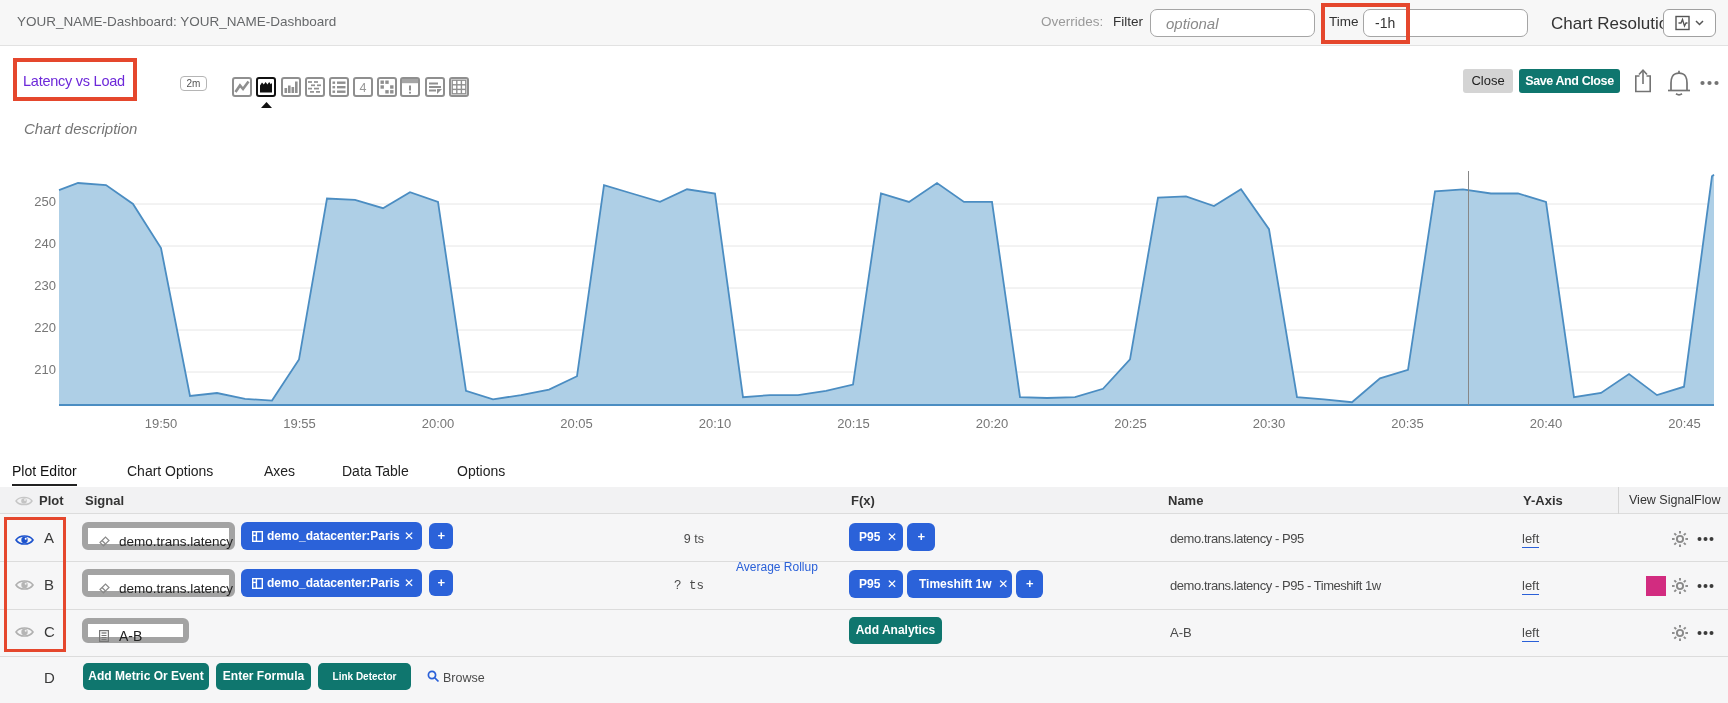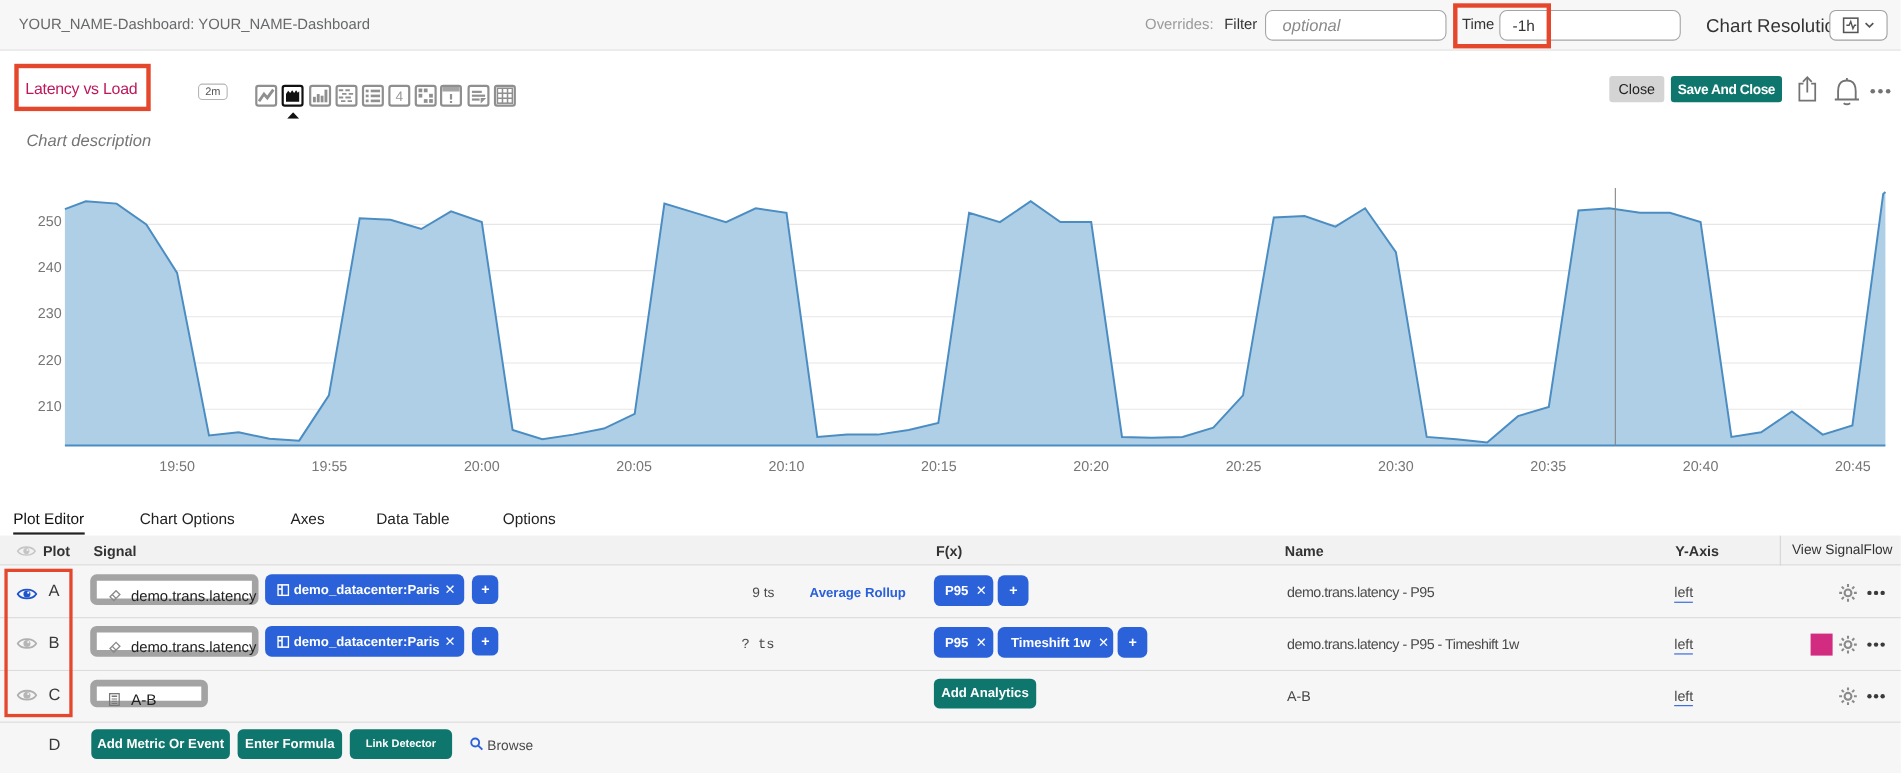--- a/index.html
+++ b/index.html
@@ -5,21 +5,21 @@
 * { margin:0; padding:0; box-sizing:border-box; }
 html,body { width:1728px; height:703px; background:#fff; font-family:"Liberation Sans", sans-serif; }
 #page { position:relative; width:1728px; height:703px; overflow:hidden; }
 .abs { position:absolute; }
 .redbox { position:absolute; border:4px solid #e5472d; z-index:30; }
 
 #topbar { position:absolute; left:0; top:0; width:1728px; height:46px; background:#f7f7f7; border-bottom:1px solid #e2e2e2; }
 .tbtxt { position:absolute; font-size:13.5px; color:#333; white-space:nowrap; }
 .tbinput { position:absolute; height:28px; top:9px; background:#fff; border:1px solid #a5a5a5; border-radius:7px; font-size:14px; color:#333; }
 
-.title { position:absolute; left:23px; top:73px; font-size:14.5px; letter-spacing:-0.25px; color:#be185d;text-align:right; }
+.title { position:absolute; left:23px; top:73px; font-size:14.5px; letter-spacing:-0.25px; color:#6d28d9;text-align:right; }
 .pill1m { position:absolute; left:180px; top:76px; width:27px; height:15px; border:1px solid #b5b5b5; border-radius:4px; background:#fff; font-size:10px; color:#555; text-align:center; line-height:13px; }
 .icobtn { position:absolute; top:77px; width:20px; height:20px; border:2px solid #8f8f8f; border-radius:3px; background:#fff; }
 .icobtn.sel { border:2px solid #111; }
 .btn { position:absolute; border-radius:3px; font-size:14px; text-align:center; white-space:nowrap; }
 .bluebtn { background:#0f766e; color:#fff; font-weight:bold; }
 .chip { position:absolute; background:#2b62d9; color:#fff; font-weight:bold; font-size:12px; border-radius:6px; white-space:nowrap; }
 .link { color:#2a60d8; text-decoration:none; }
 .desc { position:absolute; left:24px; top:120px; font-size:15px; font-style:italic; color:#757575; }
 
 .tab { position:absolute; top:463px; font-size:14px; color:#222; white-space:nowrap; }
@@ -261,21 +261,21 @@
         <line x1="4.4" y1="0.7" x2="4.4" y2="10.3" stroke="#fff" stroke-width="1.4"></line>
         <line x1="0.7" y1="4.4" x2="4.4" y2="4.4" stroke="#fff" stroke-width="1.4"></line>
       </svg>
   <span style="position:absolute; left:26px; top:7px;">demo_datacenter:Paris</span>
   <span style="position:absolute; left:163px; top:7px; font-weight:normal;">✕</span>
 </div>
 <div class="chip" style="left:429px; top:523px; width:24px; height:26px; font-size:13px;">
       <span style="position:absolute; left:8.5px; top:5px;">+</span>
     </div>
 <div class="graytxt" style="left:674px; top:532px; width:30px; text-align:right; font-size:12.5px;">9 ts</div>
-<div class="graytxt link" style="left:736px; top:532px; color:#2a60d8; font-size:12px;font-weight:bold;">Average Rollup</div>
+<div class="graytxt link" style="left:736px; top:560px; color:#2a60d8; font-size:12px;">Average Rollup</div>
 <div class="chip" style="left:849px; top:523px; width:54px; height:28px;">
       <span style="position:absolute; left:10px; top:7px;">P95&nbsp; <span style="font-weight:normal;">✕</span></span>
     </div>
 <div class="chip" style="left:907px; top:523px; width:28px; height:28px; font-size:13px;">
       <span style="position:absolute; left:10.5px; top:6px;">+</span>
     </div>
 <div class="graytxt link" style="left:1170px; top:531px; letter-spacing:-0.45px;">demo.trans.latency - P95</div>
 <div class="graytxt link" style="left:1522px; top:531px; border-bottom:1px solid #2a60d8; padding-bottom:1px;">left</div>
 <svg class="gear" style="left:1671px; top:530px;" width="18" height="18" viewBox="0 0 18 18">
       <g stroke="#8a8a8a" stroke-width="1.9" fill="none">

